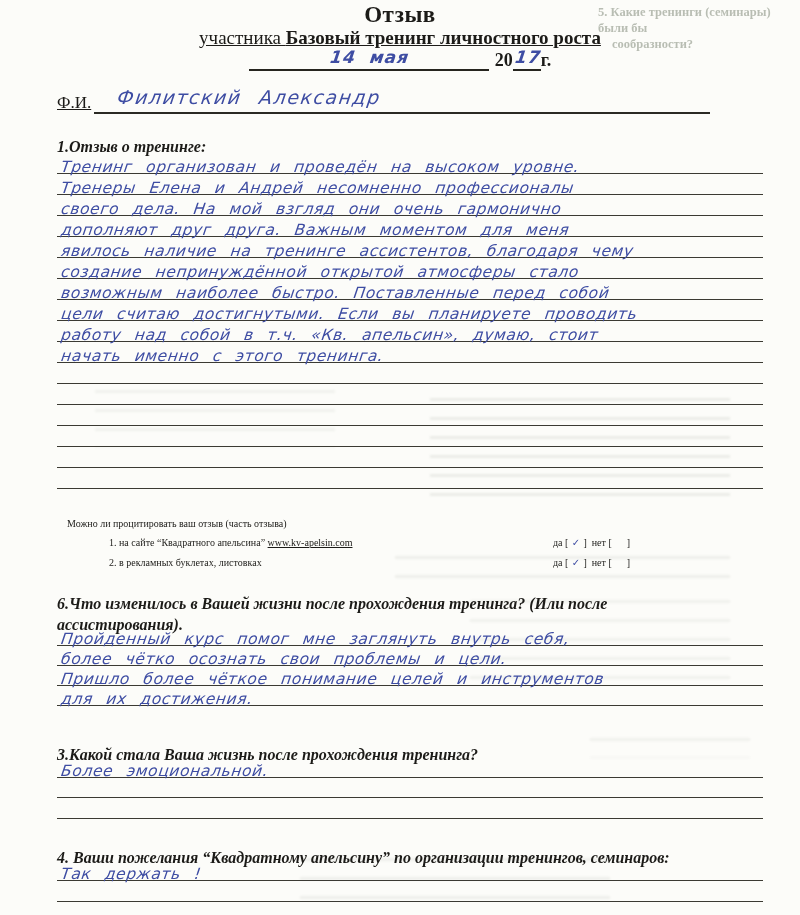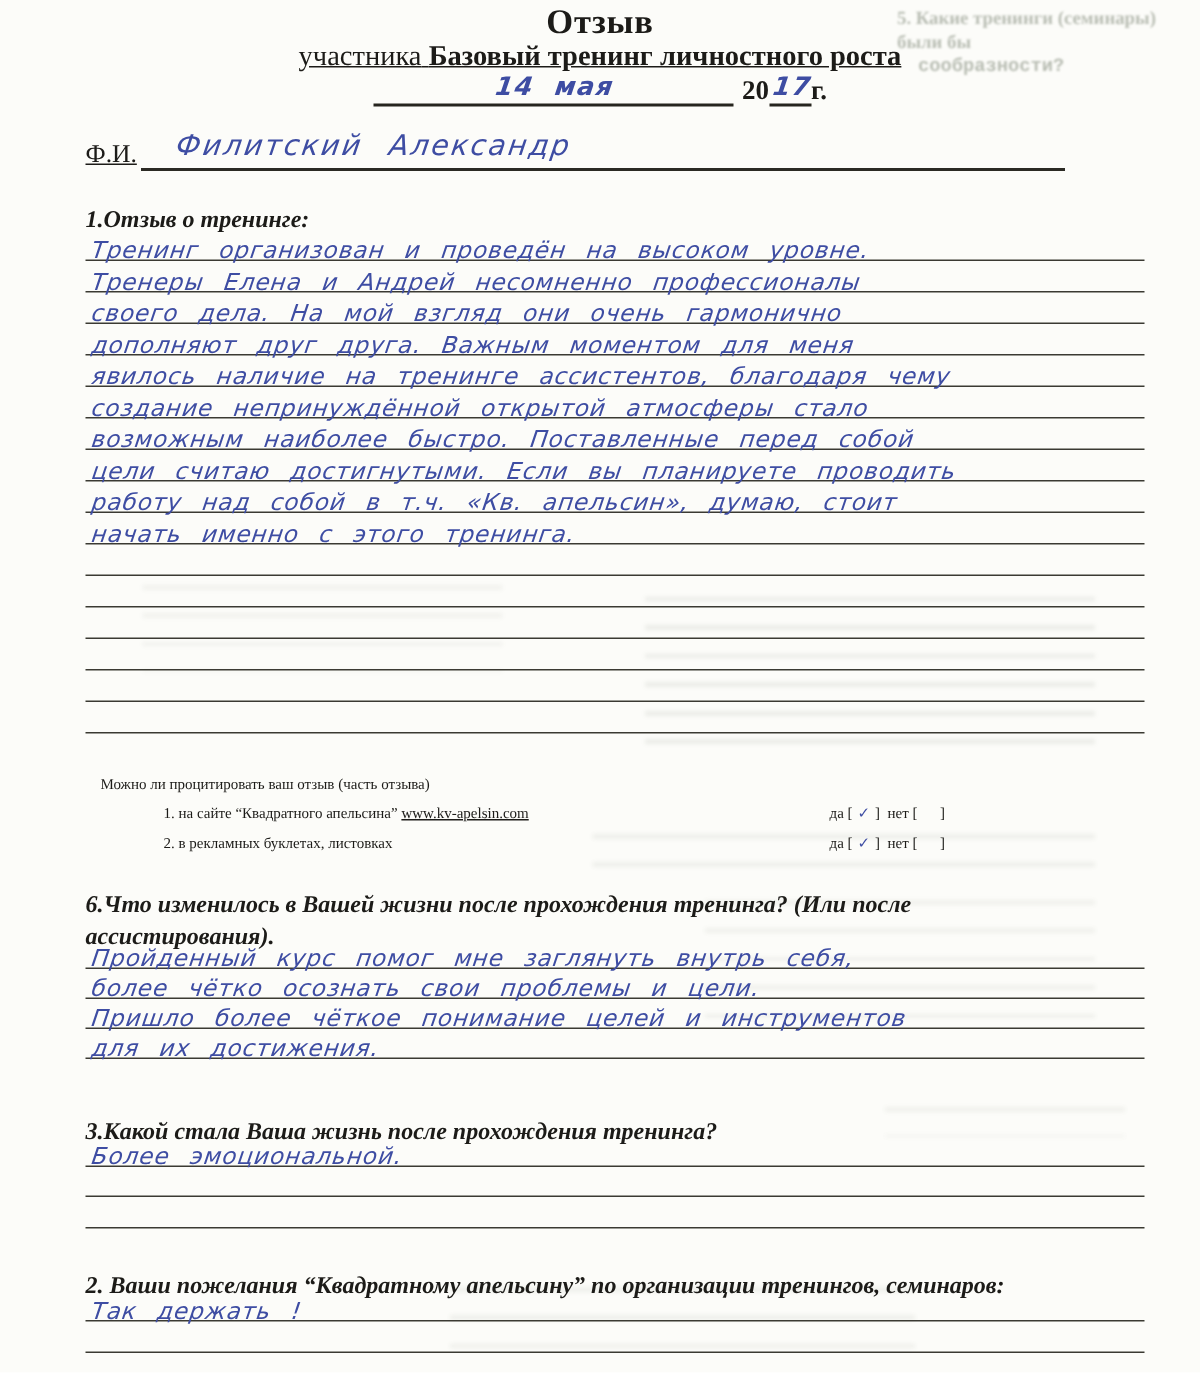--- a/index.html
+++ b/index.html
@@ -51,21 +51,21 @@
   .smudge{position:absolute; pointer-events:none; filter:blur(1.3px); opacity:.55;
           background:repeating-linear-gradient(180deg, rgba(112,120,104,.22) 0 3px, transparent 3px 19px);}
 </style>
 </head>
 <body>
 
 <div class="page">
 
   <div class="bleed-text" style="top:4px; left:598px; width:200px;">
     <div>5. Какие тренинги (семинары) были бы</div>
-    <div style="padding-left:14px;font-family:Liberation Mono, monospace;">сообразности?</div>
+    <div style="padding-left:14px;">сообразности?</div>
   </div>
   <div class="smudge" style="left:430px; top:398px; width:300px; height:102px;"></div>
   <div class="smudge" style="left:95px;  top:390px; width:240px; height:58px; opacity:.35;"></div>
   <div class="smudge" style="left:395px; top:556px; width:335px; height:30px; opacity:.45;"></div>
   <div class="smudge" style="left:470px; top:600px; width:260px; height:88px; opacity:.4;"></div>
   <div class="smudge" style="left:590px; top:738px; width:160px; height:20px; opacity:.4;"></div>
   <div class="smudge" style="left:300px; top:858px; width:310px; height:42px; opacity:.45;"></div>
 
   <div class="title">Отзыв</div>
   <div class="subtitle">
@@ -155,21 +155,21 @@
 
   <div class="heading" style="top:744px;">3.Какой стала Ваша жизнь после прохождения  тренинга?</div>
   <div class="lines s3" style="top:757px;">
     <div class="rule">
         <span class="hw hw-line">Более эмоциональной.</span>
       </div>
     <div class="rule"></div>
     <div class="rule"></div>
   </div>
 
-  <div class="heading" style="top:847px; width:700px;">2. Ваши пожелания “Квадратному апельсину” по организации тренингов, семинаров:</div>
+  <div class="heading" style="top:847px; width:700px;">4. Ваши пожелания “Квадратному апельсину” по организации тренингов, семинаров:</div>
   <div class="lines s4" style="top:859px;">
     <div class="rule">
         <span class="hw hw-line">Так держать !</span>
       </div>
     <div class="rule"></div>
   </div>
 
 </div>
 
 </body></html>

